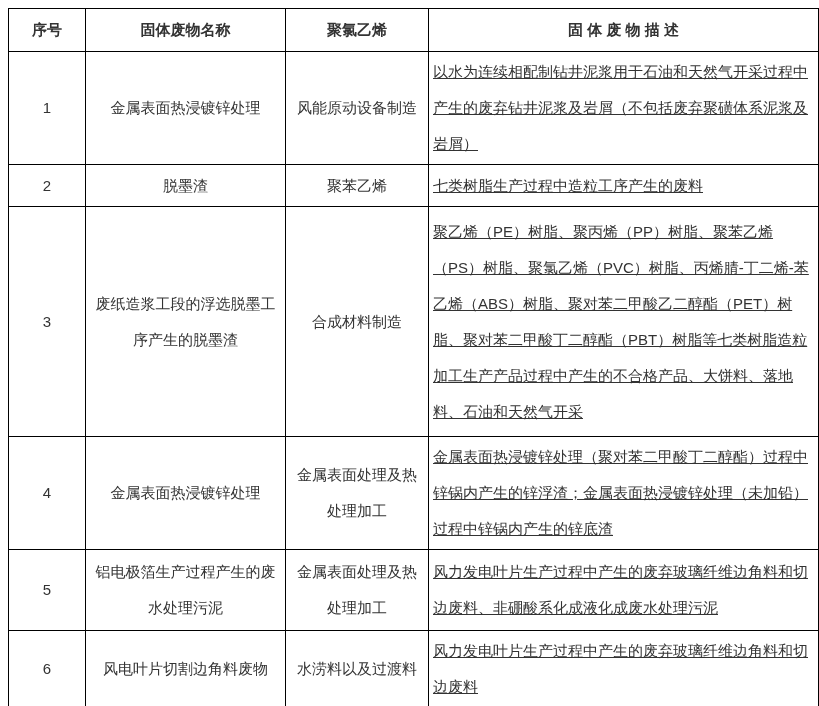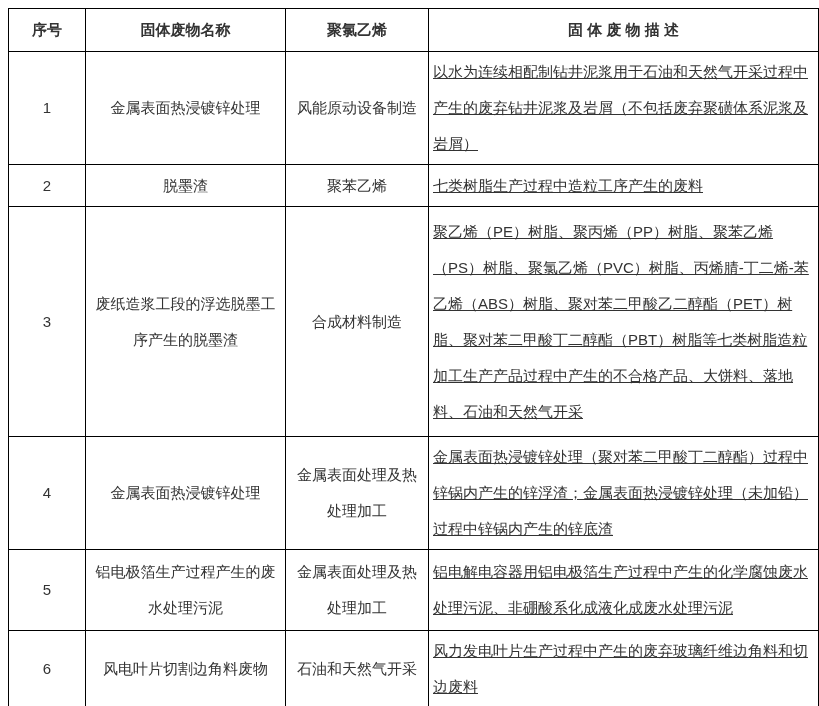--- a/index.html
+++ b/index.html
@@ -96,23 +96,23 @@
       <tr class="h-r4">
         <td class="c-no">4</td>
         <td class="c-name">金属表面热浸镀锌处理</td>
         <td class="c-industry">金属表面处理及热处理加工</td>
         <td class="c-desc">金属表面热浸镀锌处理（聚对苯二甲酸丁二醇酯）过程中锌锅内产生的锌浮渣；金属表面热浸镀锌处理（未加铅）过程中锌锅内产生的锌底渣</td>
       </tr>
       <tr class="h-r5">
         <td class="c-no">5</td>
         <td class="c-name">铝电极箔生产过程产生的废水处理污泥</td>
         <td class="c-industry">金属表面处理及热处理加工</td>
-        <td class="c-desc">铝电解电容器用铝电极箔生产过程中产生的化学腐蚀废水处理污泥、非硼酸系化成液化成废水处理污泥</td>
+        <td class="c-desc">风力发电叶片生产过程中产生的废弃玻璃纤维边角料和切边废料、非硼酸系化成液化成废水处理污泥</td>
       </tr>
       <tr class="h-r6">
         <td class="c-no">6</td>
         <td class="c-name">风电叶片切割边角料废物</td>
-        <td class="c-industry">石油和天然气开采</td>
+        <td class="c-industry">水涝料以及过渡料</td>
         <td class="c-desc">风力发电叶片生产过程中产生的废弃玻璃纤维边角料和切边废料</td>
       </tr>
     </tbody>
   </table>
 </div>
 
 </body></html>

